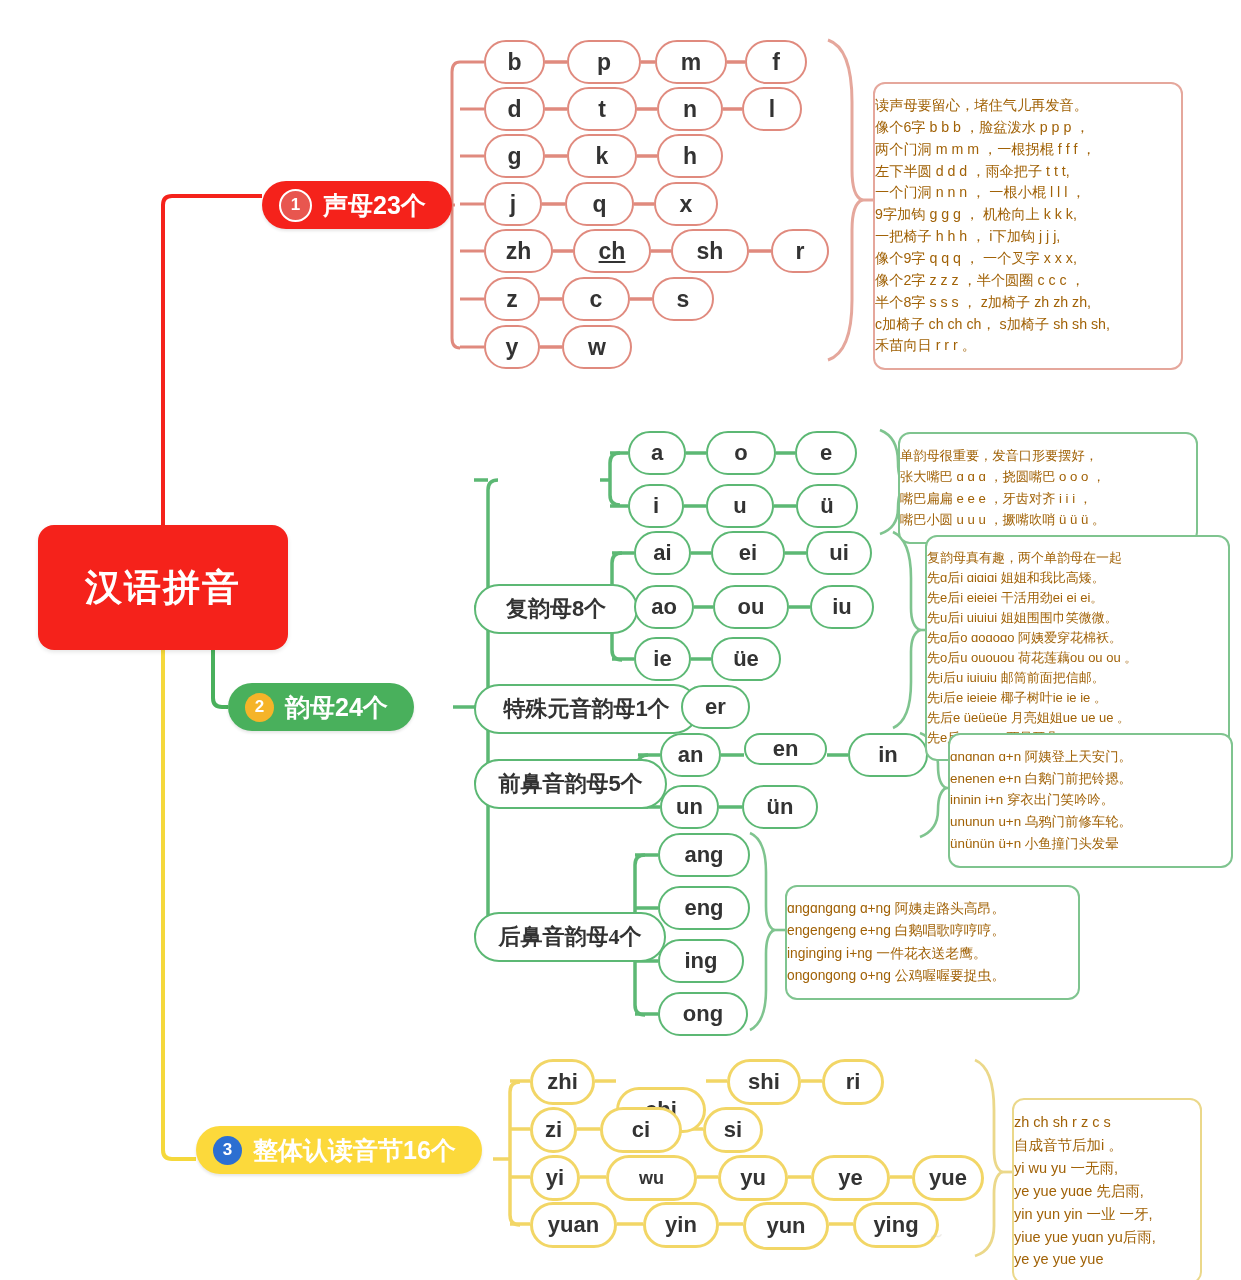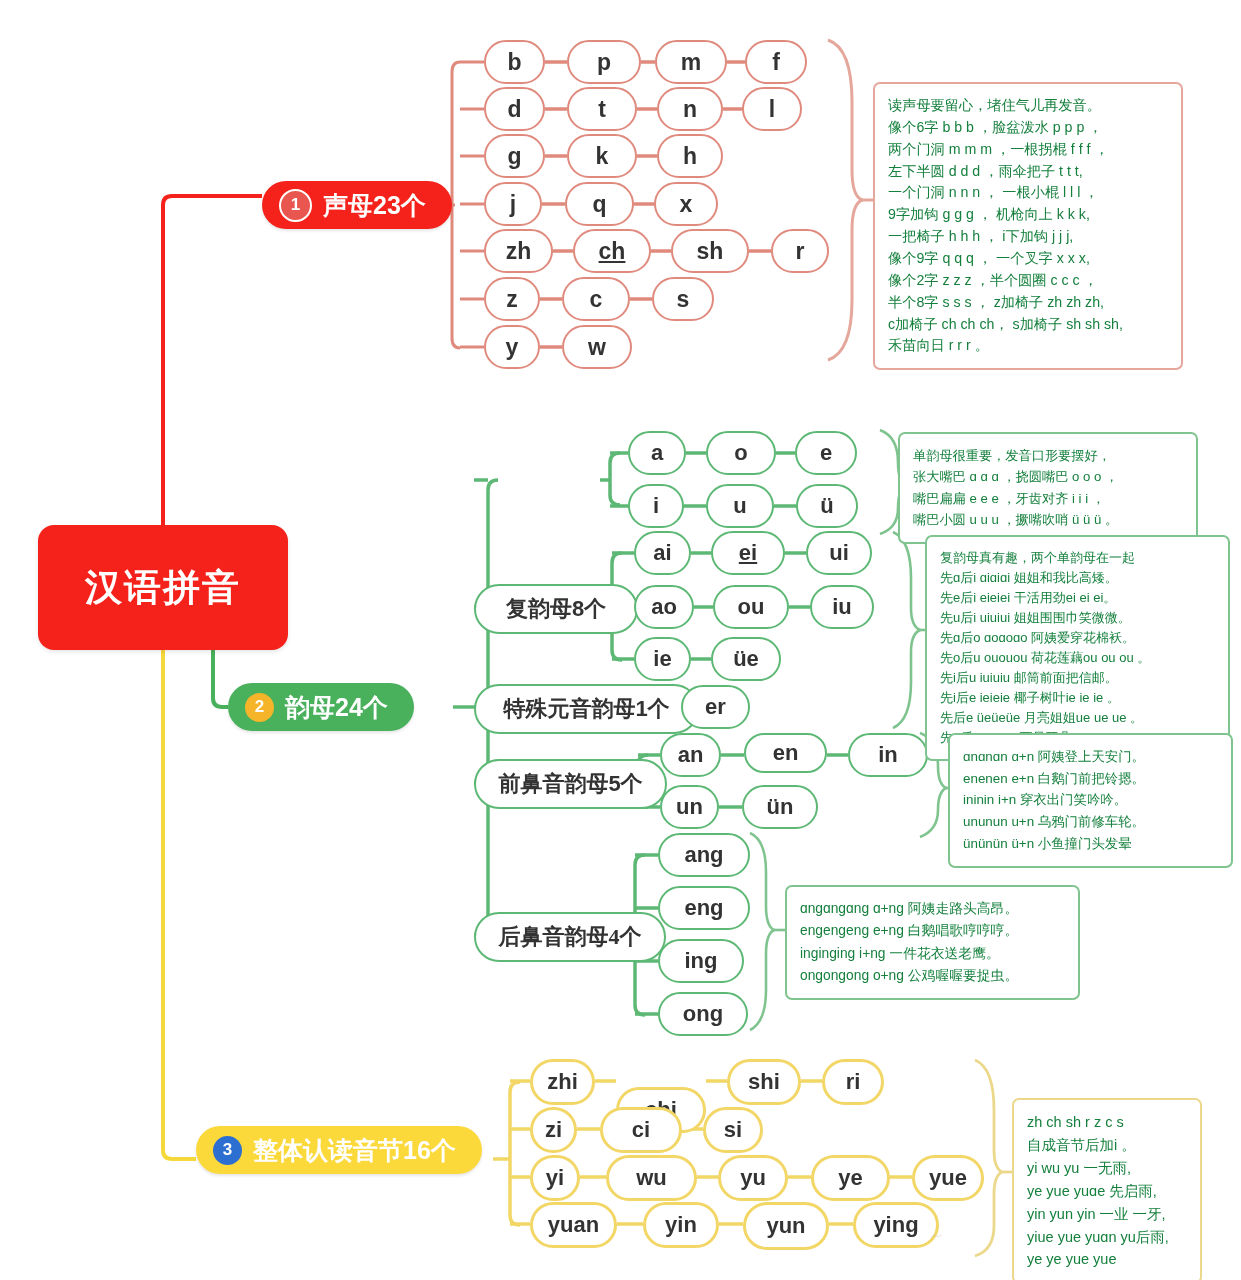--- a/index.html
+++ b/index.html
@@ -54,22 +54,22 @@
     position:absolute;display:flex;align-items:center;justify-content:center;
     background:#ffffff;border-radius:999px;font-weight:bold;color:#333333;
     white-space:nowrap;box-sizing:border-box;
   }
   .node.red{border:2.5px solid #E08A7E;}
   .node.green{border:2.5px solid #5CB874;}
   .node.yellow{border:3px solid #F2D666;}
 
   
   .note{
-    position:absolute;background:#ffffff;border-radius:7px;box-sizing:border-box;
-    padding:11px 13px;color:#15803d;white-space:pre-line;
+    position:absolute;background:#ffffff;border-radius:12px;box-sizing:border-box;
+    padding:11px 0;color:#a16207;white-space:pre-line;
   }
   .note.red{border:2px solid #E5A79C;}
   .note.green{border:2px solid #7FC48F;}
   .note.yellow{border:2.5px solid #EBD88A;}
 
   .watermark{
     position:absolute;pointer-events:none;opacity:.35;
     color:#cfc9bb;font-size:13px;transform:rotate(-12deg);
   }
 </style>
@@ -214,32 +214,32 @@
   <div class="cat" style="left:474px;top:912px;width:152px;font-family:Liberation Serif, serif;">后鼻音韵母4个</div>
 
   <div class="node green" style="left:628px;top:431px;width:58px;height:44px;font-size:22px;">a</div>
   <div class="node green" style="left:706px;top:431px;width:70px;height:44px;font-size:22px;">o</div>
   <div class="node green" style="left:795px;top:431px;width:62px;height:44px;font-size:22px;">e</div>
   <div class="node green" style="left:628px;top:484px;width:56px;height:44px;font-size:22px;">i</div>
   <div class="node green" style="left:706px;top:484px;width:68px;height:44px;font-size:22px;">u</div>
   <div class="node green" style="left:796px;top:484px;width:62px;height:44px;font-size:22px;">ü</div>
 
   <div class="node green" style="left:634px;top:531px;width:57px;height:44px;font-size:22px;">ai</div>
-  <div class="node green" style="left:711px;top:531px;width:74px;height:44px;font-size:22px;text-decoration:underline;">ei</div>
+  <div class="node green" style="left:711px;top:531px;width:74px;height:44px;font-size:22px;">ei</div>
   <div class="node green" style="left:806px;top:531px;width:66px;height:44px;font-size:22px;">ui</div>
   <div class="node green" style="left:634px;top:585px;width:60px;height:44px;font-size:22px;">ao</div>
   <div class="node green" style="left:713px;top:585px;width:76px;height:44px;font-size:22px;">ou</div>
   <div class="node green" style="left:810px;top:585px;width:64px;height:44px;font-size:22px;">iu</div>
   <div class="node green" style="left:634px;top:637px;width:57px;height:44px;font-size:22px;">ie</div>
   <div class="node green" style="left:711px;top:637px;width:70px;height:44px;font-size:22px;">üe</div>
 
   <div class="node green" style="left:681px;top:685px;width:69px;height:44px;font-size:22px;">er</div>
 
   <div class="node green" style="left:660px;top:733px;width:61px;height:44px;font-size:22px;">an</div>
-  <div class="node green" style="left:744px;top:733px;width:83px;height:40px;font-size:22px;">en</div>
+  <div class="node green" style="left:744px;top:733px;width:83px;height:32px;font-size:22px;">en</div>
   <div class="node green" style="left:848px;top:733px;width:80px;height:44px;font-size:22px;">in</div>
   <div class="node green" style="left:660px;top:785px;width:59px;height:44px;font-size:22px;">un</div>
   <div class="node green" style="left:742px;top:785px;width:76px;height:44px;font-size:22px;">ün</div>
 
   <div class="node green" style="left:658px;top:833px;width:92px;height:44px;font-size:22px;">ang</div>
   <div class="node green" style="left:658px;top:886px;width:92px;height:44px;font-size:22px;">eng</div>
   <div class="node green" style="left:658px;top:939px;width:86px;height:44px;font-size:22px;">ing</div>
   <div class="node green" style="left:658px;top:992px;width:90px;height:44px;font-size:22px;">ong</div>
 
   <div class="note green" style="left:898px;top:432px;width:300px;font-size:13.2px;line-height:1.62;">单韵母很重要，发音口形要摆好，
@@ -269,21 +269,21 @@
   <div class="node yellow" style="left:530px;top:1059px;width:65px;height:46px;font-size:22px;">zhi</div>
   <div class="node yellow" style="left:616px;top:1087px;width:90px;height:46px;font-size:22px;text-align:center;">chi</div>
   <div class="node yellow" style="left:727px;top:1059px;width:74px;height:46px;font-size:22px;">shi</div>
   <div class="node yellow" style="left:822px;top:1059px;width:62px;height:46px;font-size:22px;">ri</div>
 
   <div class="node yellow" style="left:530px;top:1107px;width:47px;height:46px;font-size:22px;">zi</div>
   <div class="node yellow" style="left:600px;top:1107px;width:82px;height:46px;font-size:22px;">ci</div>
   <div class="node yellow" style="left:703px;top:1107px;width:60px;height:46px;font-size:22px;">si</div>
 
   <div class="node yellow" style="left:530px;top:1155px;width:50px;height:46px;font-size:22px;">yi</div>
-  <div class="node yellow" style="left:606px;top:1155px;width:91px;height:46px;font-size:22px;">wu</div>
+  <div class="node yellow" style="left:606px;top:1155px;width:91px;height:46px;font-size:18px;">wu</div>
   <div class="node yellow" style="left:718px;top:1155px;width:70px;height:46px;font-size:22px;">yu</div>
   <div class="node yellow" style="left:811px;top:1155px;width:79px;height:46px;font-size:22px;">ye</div>
   <div class="node yellow" style="left:912px;top:1155px;width:72px;height:46px;font-size:22px;">yue</div>
 
   <div class="node yellow" style="left:530px;top:1202px;width:87px;height:46px;font-size:22px;">yuan</div>
   <div class="node yellow" style="left:643px;top:1202px;width:76px;height:46px;font-size:22px;">yin</div>
   <div class="node yellow" style="left:743px;top:1202px;width:86px;height:48px;font-size:22px;">yun</div>
   <div class="node yellow" style="left:853px;top:1202px;width:86px;height:46px;font-size:22px;">ying</div>
 
   <div class="note yellow" style="left:1012px;top:1098px;width:190px;font-size:14.5px;line-height:1.58;">zh ch sh r z c s

